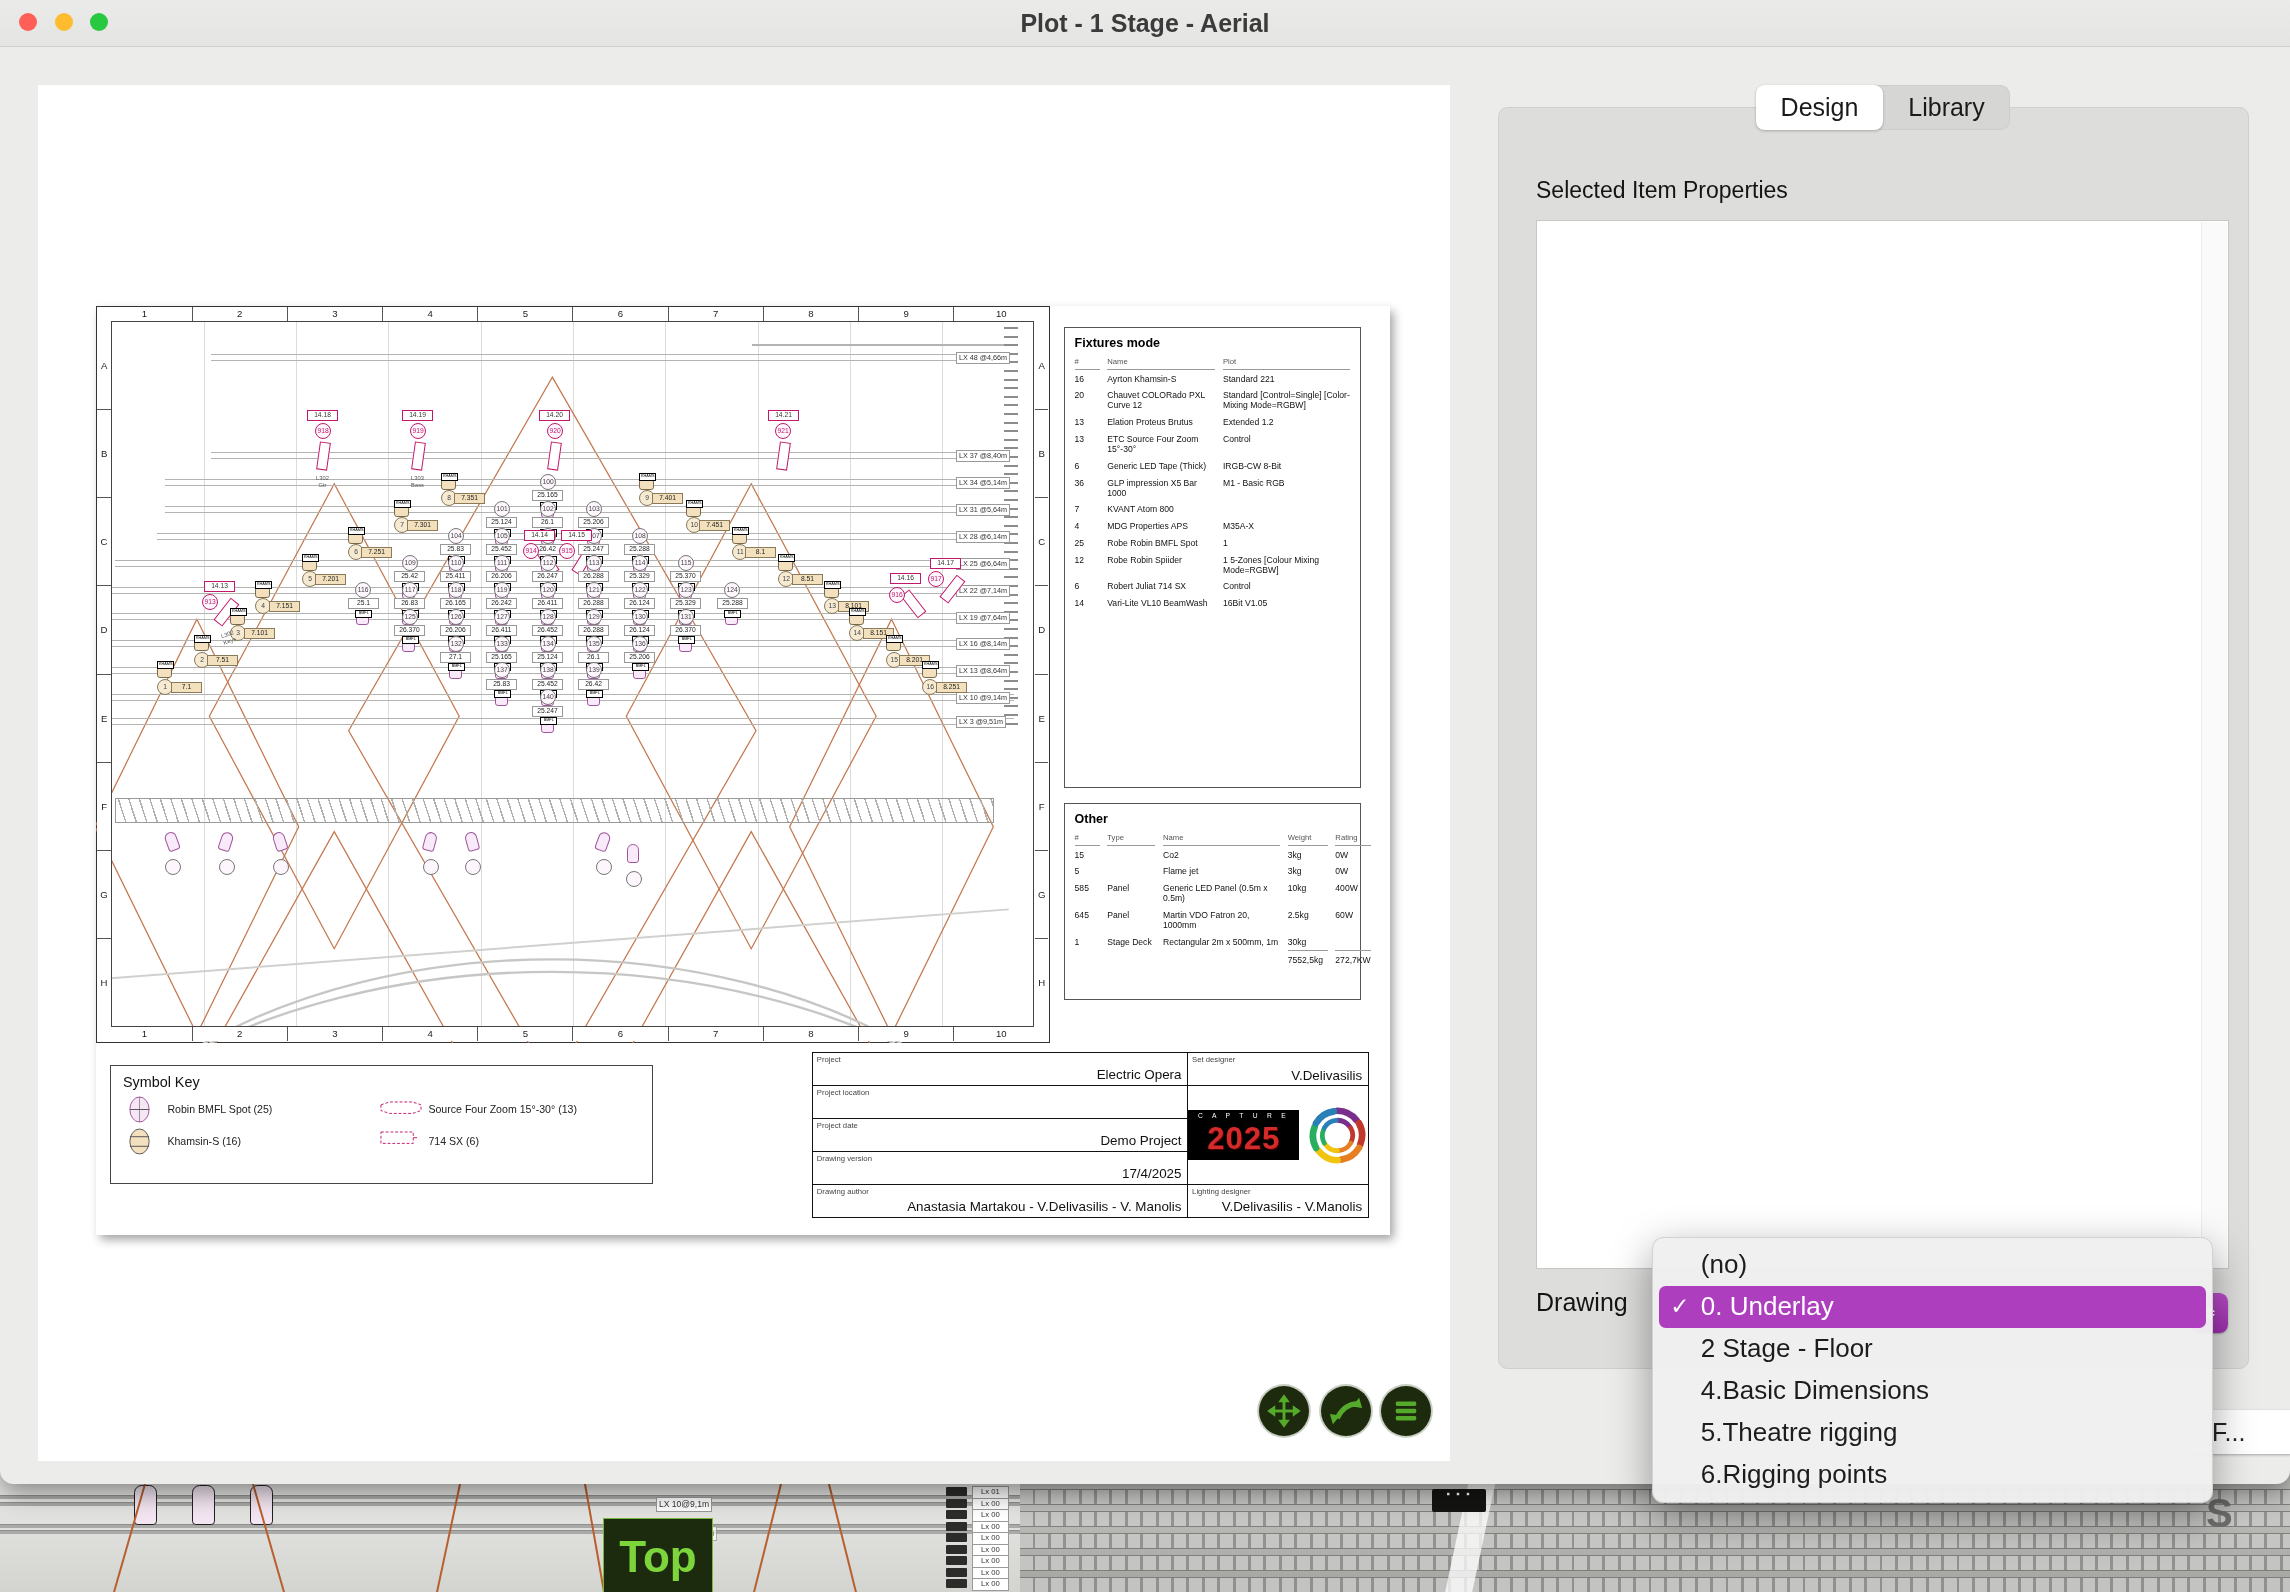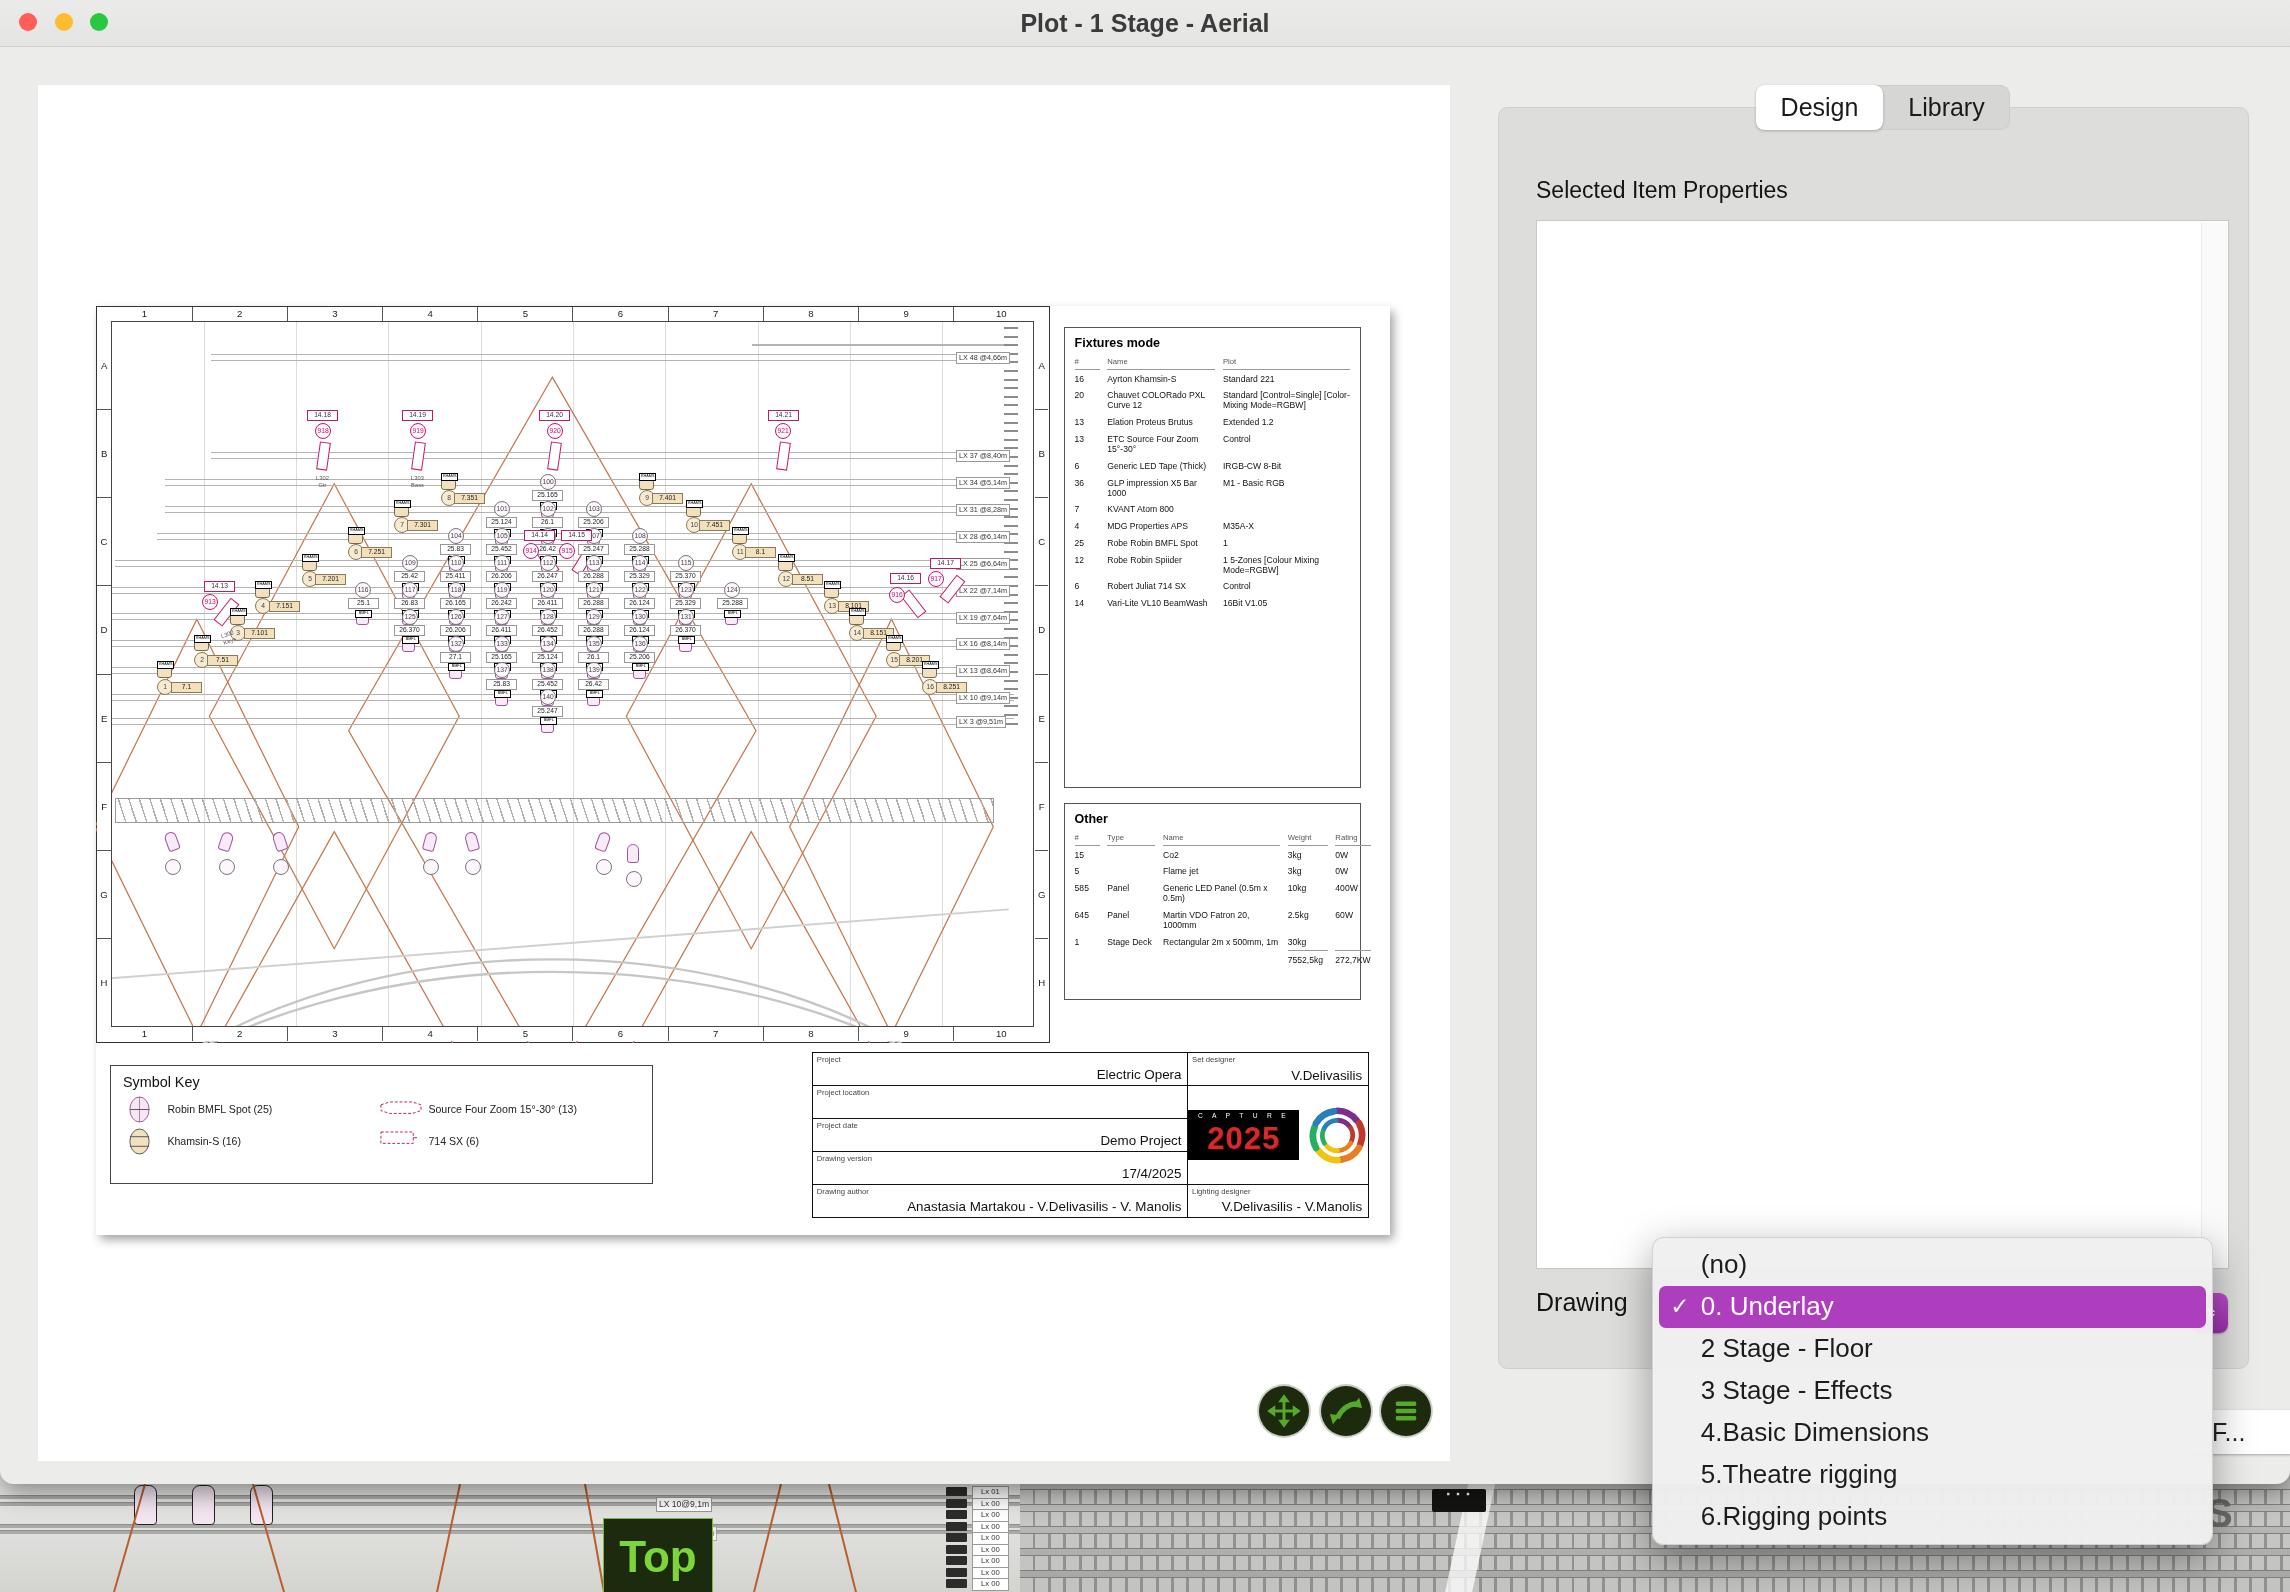--- a/index.html
+++ b/index.html
@@ -207,21 +207,21 @@
               <ellipse cx="475" cy="1068" rx="595" ry="375" fill="none" stroke="#c6c6c4" stroke-width="2.5"></ellipse>
               <line x1="12" y1="700" x2="950" y2="628" stroke="#d0d0ce" stroke-width="2"></line>
             </svg>
             <div class="truss" style="left: 115px; top: 48px; width: 794px;"></div>
             <div class="truss-label" style="left: 860px; top: 46px;">LX 48 @4,66m</div>
             <div class="truss" style="left: 115px; top: 146px; width: 794px;"></div>
             <div class="truss-label" style="left: 860px; top: 144px;">LX 37 @8,40m</div>
             <div class="truss" style="left: 69px; top: 173px; width: 840px;"></div>
             <div class="truss-label" style="left: 860px; top: 171px;">LX 34 @5,14m</div>
             <div class="truss" style="left: 69px; top: 200px; width: 840px;"></div>
-            <div class="truss-label" style="left: 860px; top: 198px;">LX 31 @8,28m</div>
+            <div class="truss-label" style="left: 860px; top: 198px;">LX 31 @5,64m</div>
             <div class="truss" style="left: 61px; top: 227px; width: 847px;"></div>
             <div class="truss-label" style="left: 860px; top: 225px;">LX 28 @6,14m</div>
             <div class="truss" style="left: 19px; top: 254px; width: 890px;"></div>
             <div class="truss-label" style="left: 860px; top: 252px;">LX 25 @6,64m</div>
             <div class="truss" style="left: 11.5px; top: 281px; width: 901px;"></div>
             <div class="truss-label" style="left: 860px; top: 279px;">LX 22 @7,14m</div>
             <div class="truss" style="left: 11.5px; top: 307px; width: 901px;"></div>
             <div class="truss-label" style="left: 860px; top: 306px;">LX 19 @7,64m</div>
             <div class="truss" style="left: 11.5px; top: 334px; width: 901px;"></div>
             <div class="truss-label" style="left: 860px; top: 332px;">LX 16 @8,14m</div>
@@ -933,24 +933,20 @@
       <div class="mi sel" style="background: rgb(173, 63, 191);">
         <div class="chk">✓</div>
         <div>0. Underlay</div>
       </div>
       <div class="mi">
         <div class="chk"></div>
         <div>2 Stage - Floor</div>
       </div>
       <div class="mi">
         <div class="chk"></div>
-        <div>3 Stage - Effects</div>
-      </div>
-      <div class="mi">
-        <div class="chk"></div>
         <div>4.Basic Dimensions</div>
       </div>
       <div class="mi">
         <div class="chk"></div>
         <div>5.Theatre rigging</div>
       </div>
       <div class="mi">
         <div class="chk"></div>
         <div>6.Rigging points</div>
       </div>

